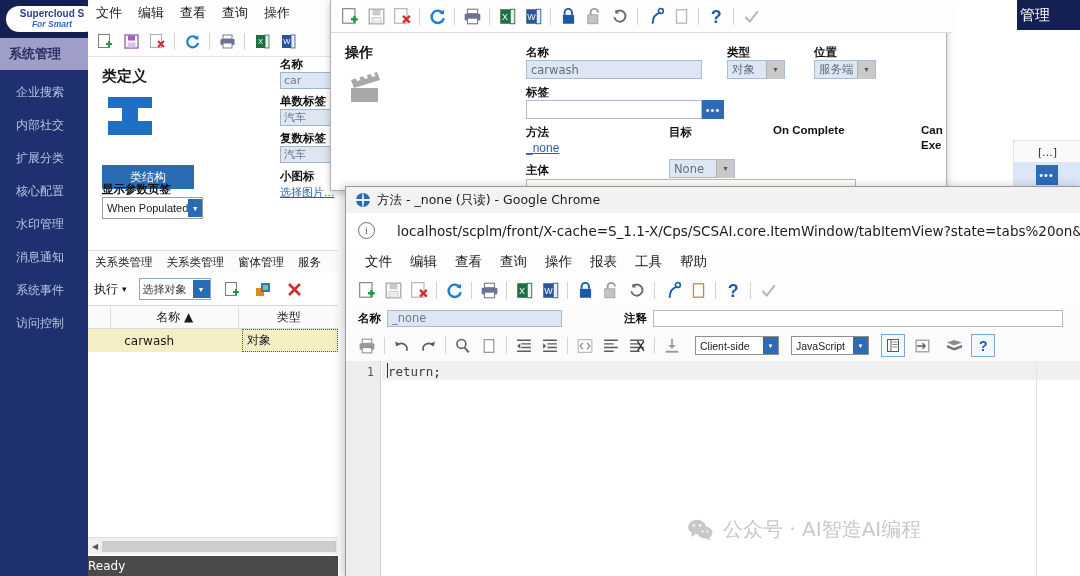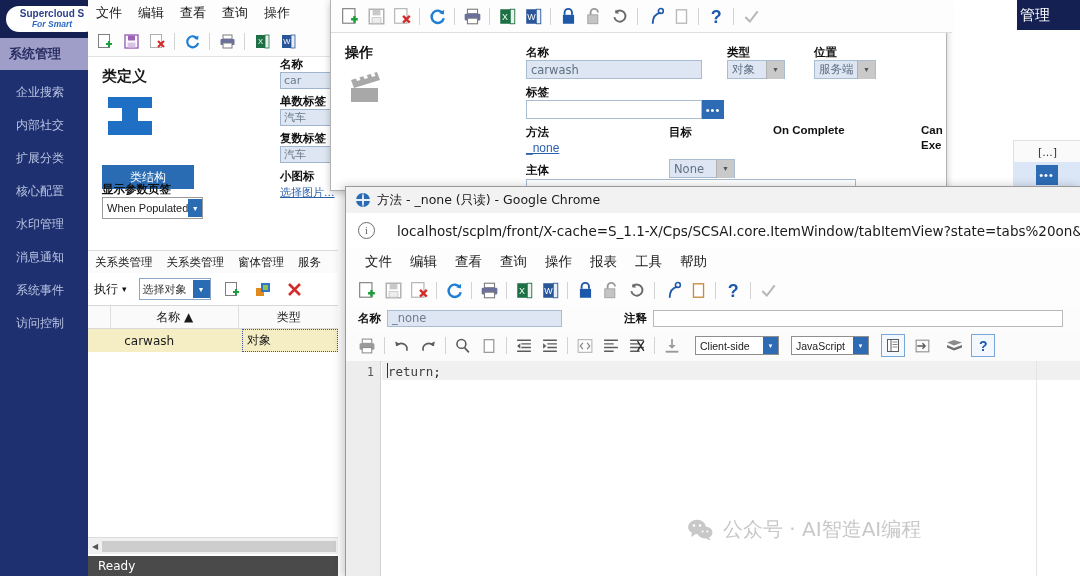--- a/index.html
+++ b/index.html
@@ -118,21 +118,21 @@
     font-family:"DejaVu Sans",sans-serif;}
   .td-sel{outline:1px dotted #3a52a8;outline-offset:-1px;}
 
   
   #bg-hscroll{left:88px;top:537px;width:250px;height:16px;background:#f0f0f0;
     border-top:1px solid #dcdcdc;display:flex;align-items:center;}
   #bg-hscroll .arrow{width:14px;height:14px;display:flex;align-items:center;justify-content:center;
     font-size:8px;color:#555;}
   #bg-hscroll .thumb{height:11px;background:#cdcdcd;flex:1;margin-right:2px;}
   #bg-status{left:88px;top:556px;width:250px;height:20px;background:#4a4a4a;display:flex;align-items:center;}
-  #bg-status span{color:#ffffff;font-size:12px;padding-left:10px;font-family:"DejaVu Sans",sans-serif;}
+  #bg-status span{color:#ffffff;font-size:12px;padding-left:0;font-family:"DejaVu Sans",sans-serif;}
 
   
   #right-panel{left:945px;top:0;width:135px;height:200px;background:#ffffff;
     border-left:1px solid #d6d6d6;}
   #rp-title{left:1017px;top:0;width:63px;height:30px;background:#141f52;
     display:flex;align-items:center;}
   #rp-title span{color:#ffffff;font-size:15px;padding-left:3px;font-family:"DejaVu Sans",sans-serif;}
   #rp-cell-header{left:1013px;top:140px;width:67px;height:22px;background:#fafafa;
     border:1px solid #e0e0e0;border-right:none;display:flex;align-items:center;justify-content:center;}
   #rp-cell-header span{font-size:11px;color:#333;font-family:"DejaVu Sans",sans-serif;}

